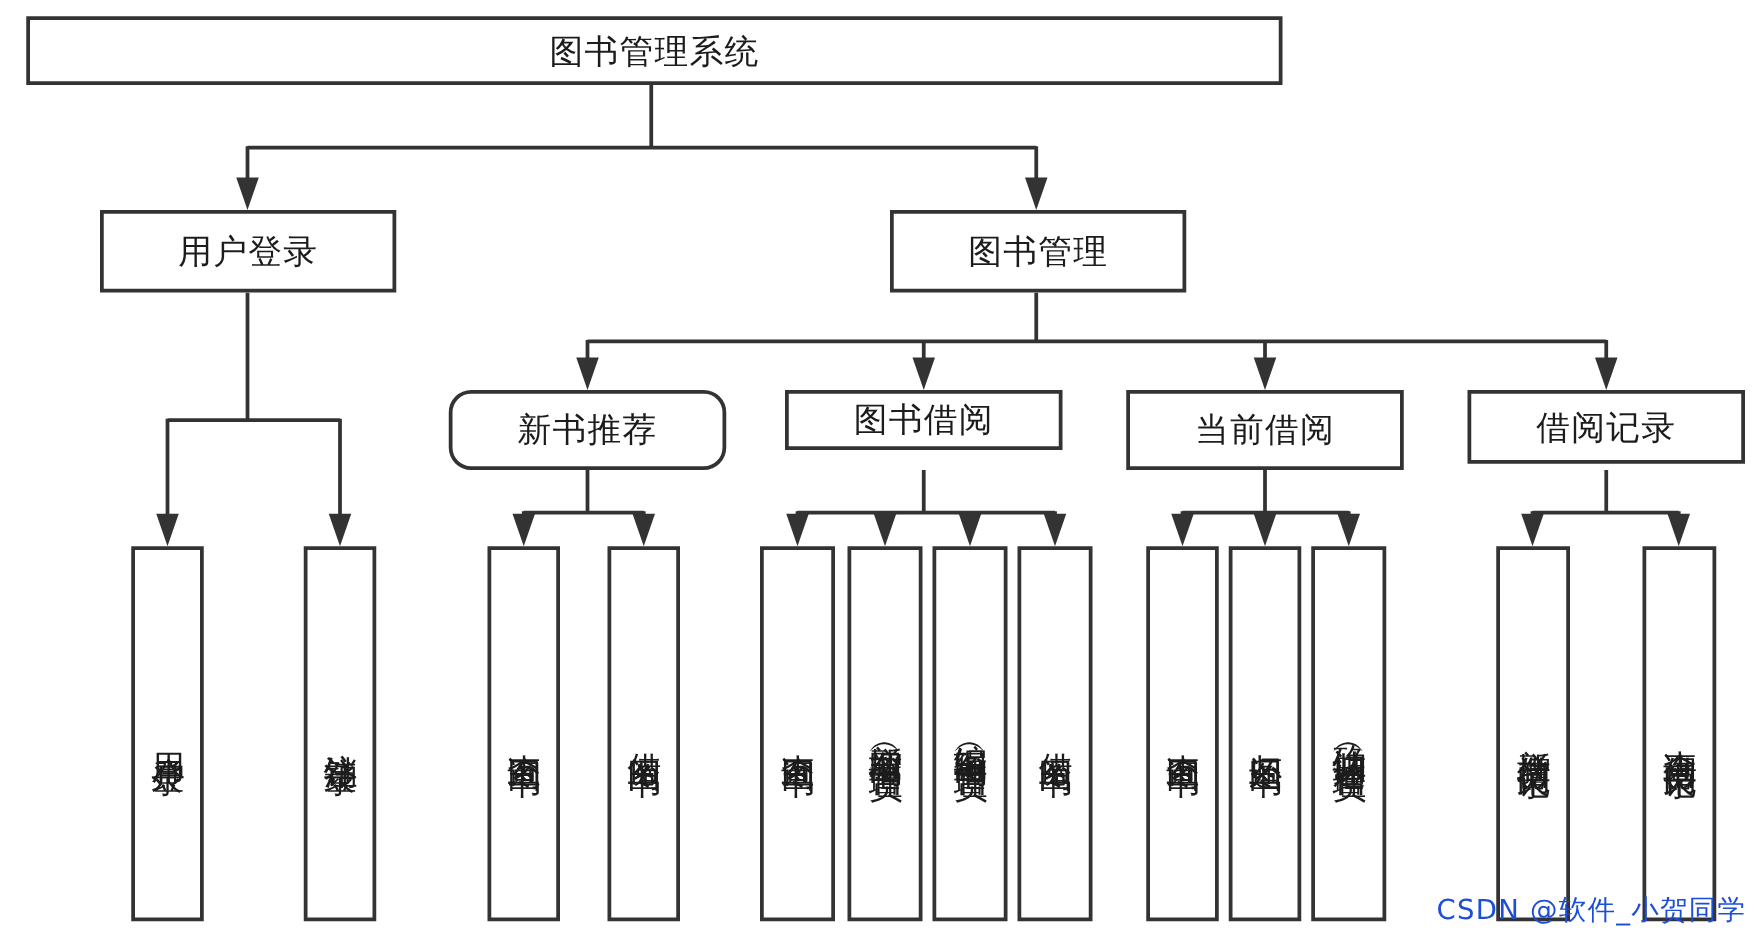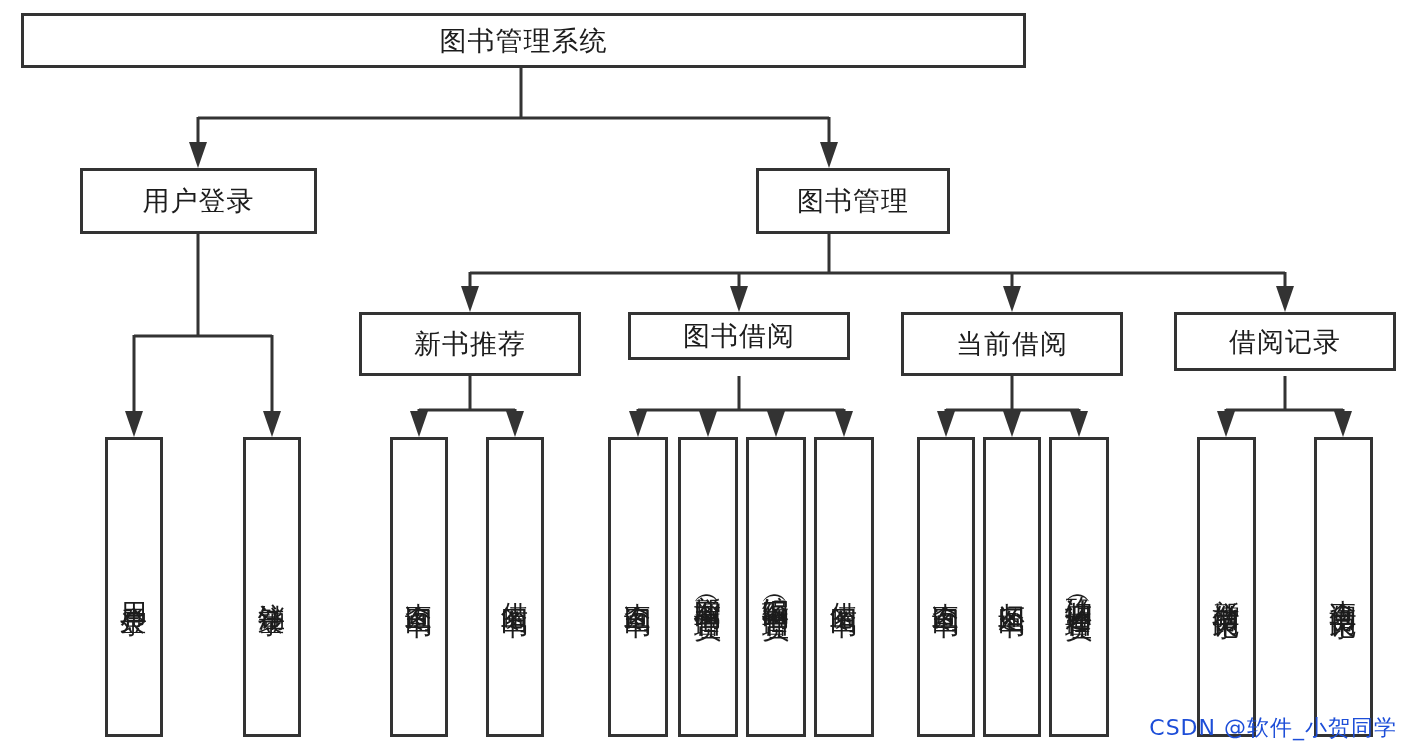--- a/index.html
+++ b/index.html
@@ -93,23 +93,23 @@
     <g>
       <path d="M1285 376 L1285 410 M1226 410 L1343 410 M1226 409 L1226 414 M1343 409 L1343 414"></path>
       <polygon points="1217,411 1235,411 1226,437" fill="#333333" stroke="none"></polygon>
       <polygon points="1334,411 1352,411 1343,437" fill="#333333" stroke="none"></polygon>
     </g>
   </svg>
 
   <div class="box hlabel" style="left:21px; top:13px; width:1005px; height:55px;">图书管理系统</div>
 
   <div class="box hlabel" style="left:80px; top:168px; width:237px; height:66px;">用户登录</div>
-  <div class="box hlabel" style="left:712px; top:168px; width:194px; height:66px;margin-left:44px;">图书管理</div>
+  <div class="box hlabel" style="left:712px; top:168px; width:237px; height:66px;">图书管理</div>
 
-  <div class="box hlabel" style="left:359px; top:312px; width:222px; height:64px;">新书推荐</div>
+  <div class="box hlabel" style="left:359px; top:312px; width:222px; height:64px;border-radius:18px;">新书推荐</div>
   <div class="box hlabel" style="left:628px; top:312px; width:222px; height:48px;">图书借阅</div>
   <div class="box hlabel" style="left:901px; top:312px; width:222px; height:64px;">当前借阅</div>
   <div class="box hlabel" style="left:1174px; top:312px; width:222px; height:59px;">借阅记录</div>
 
   <div class="box leaf" style="left:105px; top:437px; width:58px; height:300px;">
     <span class="vtext">用户登录</span>
   </div>
   <div class="box leaf" style="left:243px; top:437px; width:58px; height:300px;">
     <span class="vtext">注销登录</span>
   </div>

